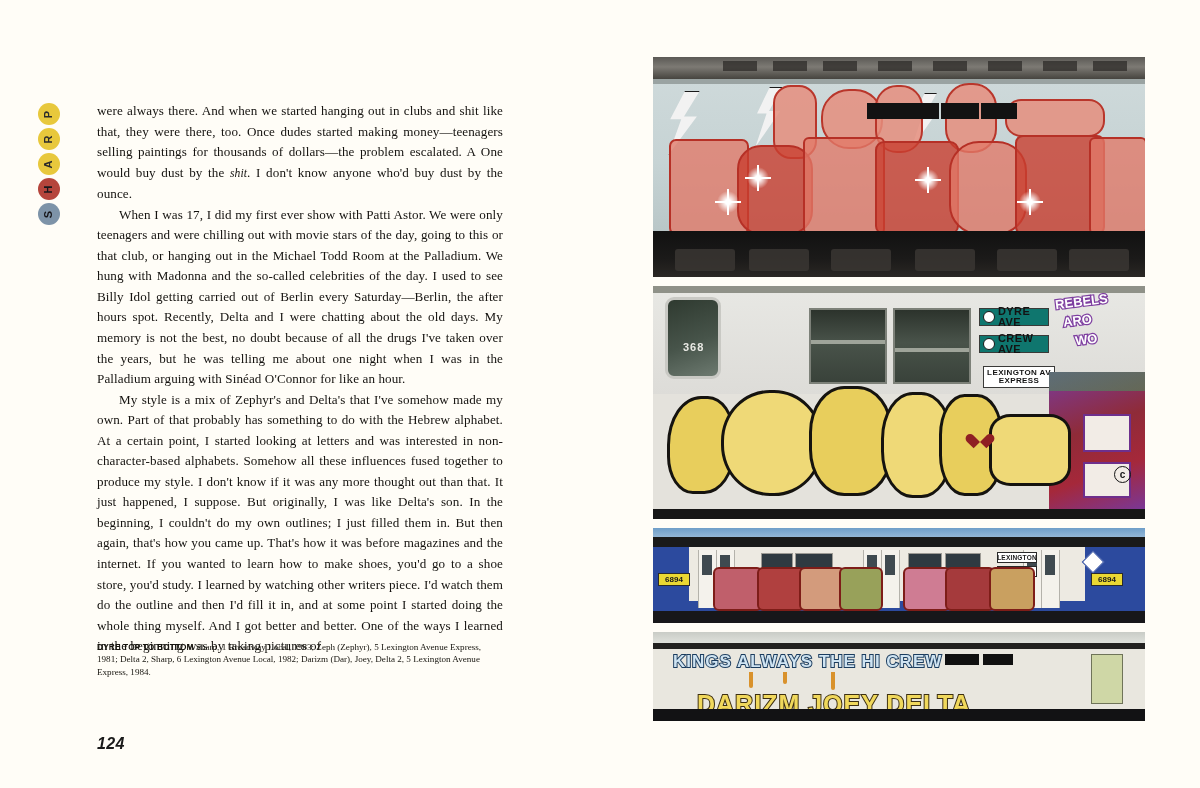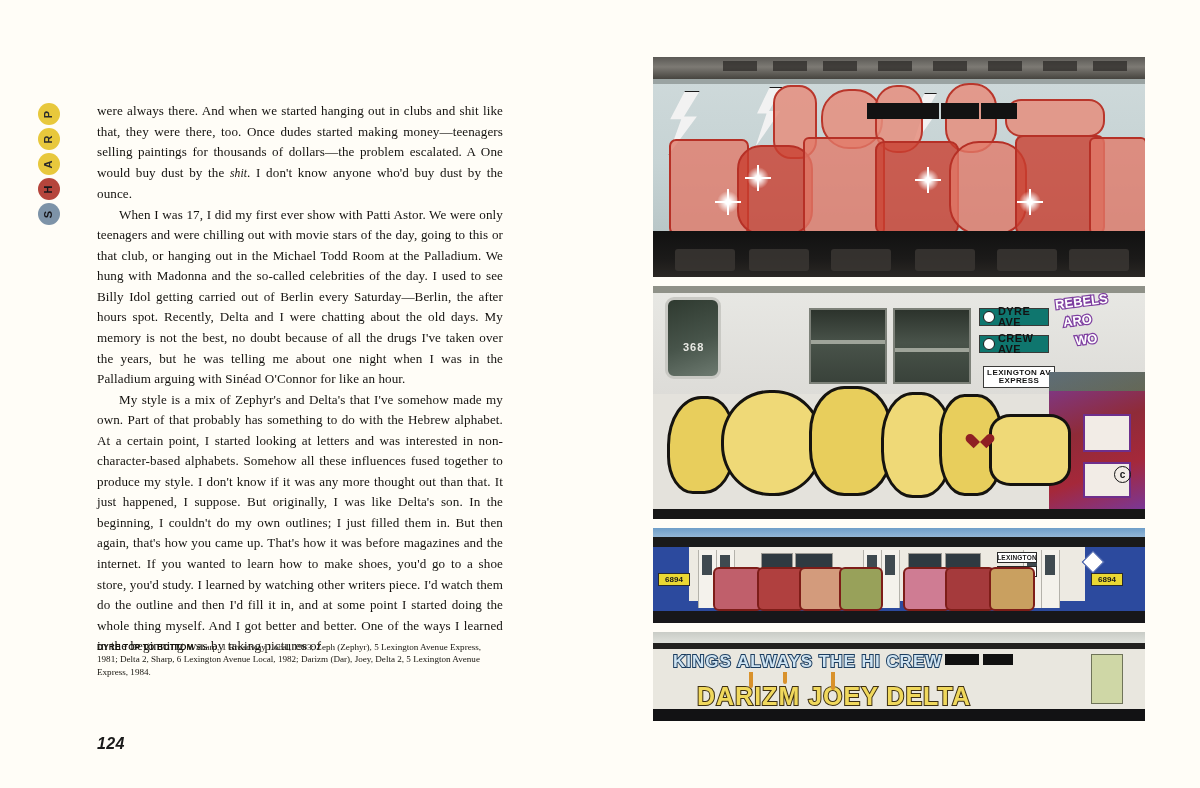--- a/index.html
+++ b/index.html
@@ -579,21 +579,21 @@
 
       <div class="rail"></div>
     </div>
 
     <div class="photo p4">
       <div class="topstrip"></div>
       <div class="roof"></div>
       <div class="side"></div>
 
       <span class="bubble" style="left:20px;top:20px;font-size:17px;">KINGS ALWAYS THE HI CREW</span>
-      <span class="bubble bot" style="left:44px;top:50px;font-size:25px;">DARIZM JOEY DELTA</span>
+      <span class="bubble bot" style="left:44px;top:58px;font-size:25px;">DARIZM JOEY DELTA</span>
 
       <div class="blackbar" style="left:292px;top:22px;width:34px;"></div>
       <div class="blackbar" style="left:330px;top:22px;width:30px;"></div>
 
       <div class="drip" style="left:96px;top:40px;height:16px;"></div>
       <div class="drip" style="left:130px;top:40px;height:12px;"></div>
       <div class="drip" style="left:178px;top:40px;height:18px;"></div>
 
       <div class="endwin"></div>
       <div class="rail"></div>

